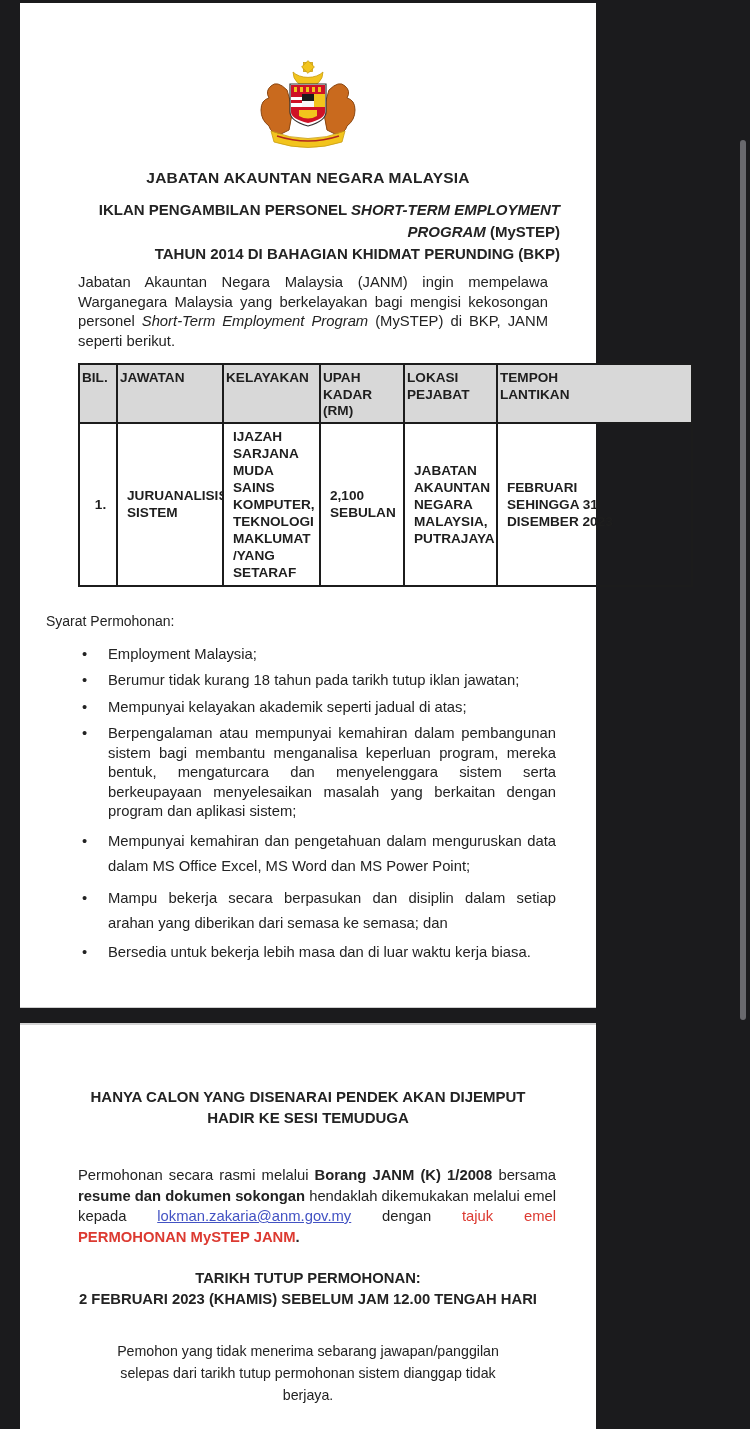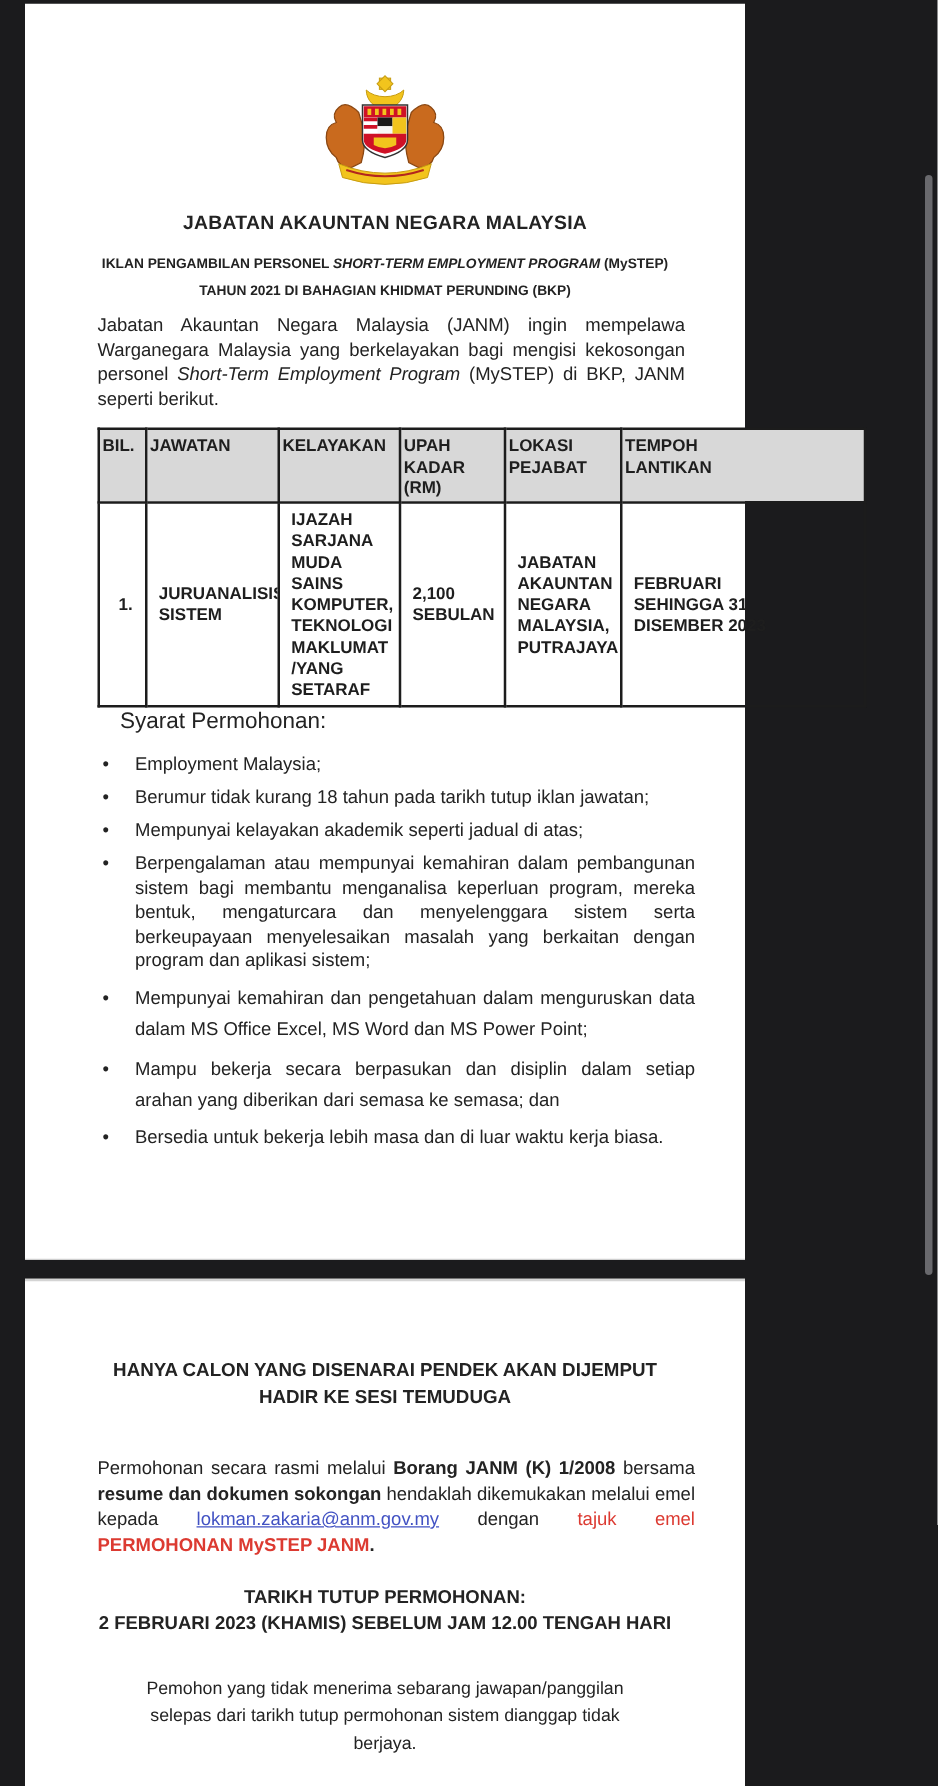--- a/index.html
+++ b/index.html
@@ -13,32 +13,32 @@
   .page{position:absolute;left:20px;width:576px;background:#ffffff;}
   #page1{top:3px;height:1004px;border-bottom:1px solid #cfcfcf;}
   #page2{top:1023px;height:406px;border-top:2px solid #d4d4d4;}
 
   .scroll-thumb{position:absolute;right:4px;top:140px;width:6px;height:880px;
     background:#69696d;border-radius:3px;}
 
   
   .logo-wrap{text-align:center;padding-top:52px;}
   .org-title{margin-top:12px;text-align:center;font-weight:bold;font-size:15.5px;letter-spacing:.2px;}
-  .ad-title{margin-top:12px;text-align:center;font-weight:bold;font-size:11px;line-height:22px;padding:0 36px;}
+  .ad-title{margin-top:12px;text-align:right;font-weight:bold;font-size:15px;line-height:22px;padding:0 36px;}
   .intro{margin-top:8px;padding:0 48px 0 58px;font-size:14.8px;line-height:19.5px;text-align:justify;}
   .em-i{font-style:italic;}
   .table-wrap{margin:12px 0 0 58px;}
   table.jobs{border-collapse:collapse;table-layout:fixed;width:613px;
     font-size:13.6px;font-weight:bold;color:#1e1e1e;}
   table.jobs th,table.jobs td{border:2px solid #1c1c1c;white-space:pre-line;overflow:hidden;}
   table.jobs th{background:#d8d8d8;vertical-align:top;text-align:left;
     padding:5px 2px 2px;line-height:16.5px;height:40px;margin-left:47px;}
   table.jobs td{vertical-align:middle;padding:4px 4px 4px 9px;line-height:17px;height:150px;}
   td.c{text-align:center;padding-left:2px;}
-  .syarat{padding-left:76px;font-size:18px;}
+  .syarat{margin-top:26px;padding-left:26px;font-size:14px;}
   .bullets{margin-top:16px;padding:0 40px 0 62px;}
   .bullet{display:flex;margin-bottom:7px;font-size:14.8px;line-height:19.5px;}
   .bullet .dot{width:26px;flex:none;}
   .bullet .txt{flex:1;text-align:justify;}
   .bullet.loose{line-height:25px;}
 
   
   .p2-heading{margin-top:61px;text-align:center;font-weight:bold;font-size:15px;line-height:21px;padding:0 52px;}
   .apply{margin-top:37px;padding:0 40px 0 58px;font-size:14.8px;line-height:20.5px;text-align:justify;}
   .b{font-weight:bold;}
@@ -82,21 +82,21 @@
 
       <path d="M20 76 q37 15 74 0 l-3 11 q-34 11 -68 0 z" fill="#f2c41d" stroke="#c79c12" stroke-width="0.8"></path>
       <path d="M26 81 q31 10 62 0" fill="none" stroke="#b3261e" stroke-width="1.6"></path>
     </svg>
   </div>
 
   <div class="org-title">JABATAN AKAUNTAN NEGARA MALAYSIA</div>
 
   <div class="ad-title">
     <div><span>IKLAN PENGAMBILAN PERSONEL </span><span class="em-i">SHORT-TERM EMPLOYMENT PROGRAM</span><span> (MySTEP)</span></div>
-    <div>TAHUN 2021 DI BAHAGIAN KHIDMAT PERUNDING (BKP)</div>
+    <div>TAHUN 2014 DI BAHAGIAN KHIDMAT PERUNDING (BKP)</div>
   </div>
 
   <div class="intro"><span>Jabatan Akauntan Negara Malaysia (JANM) ingin mempelawa Warganegara Malaysia yang berkelayakan bagi mengisi kekosongan personel </span><span class="em-i">Short-Term Employment Program</span><span> (MySTEP) di BKP, JANM seperti berikut.</span></div>
 
   <div class="table-wrap">
     <table class="jobs">
       <colgroup>
         <col style="width:38px">
           <col style="width:106px">
           <col style="width:97px">

